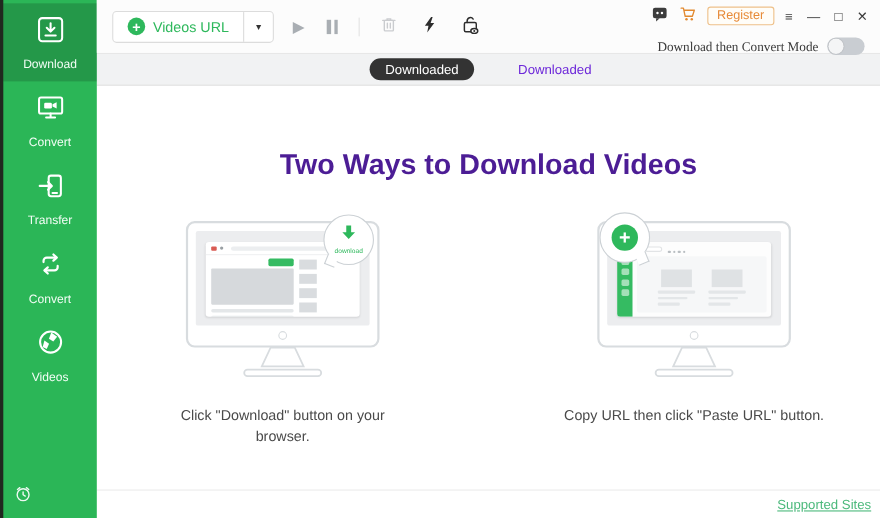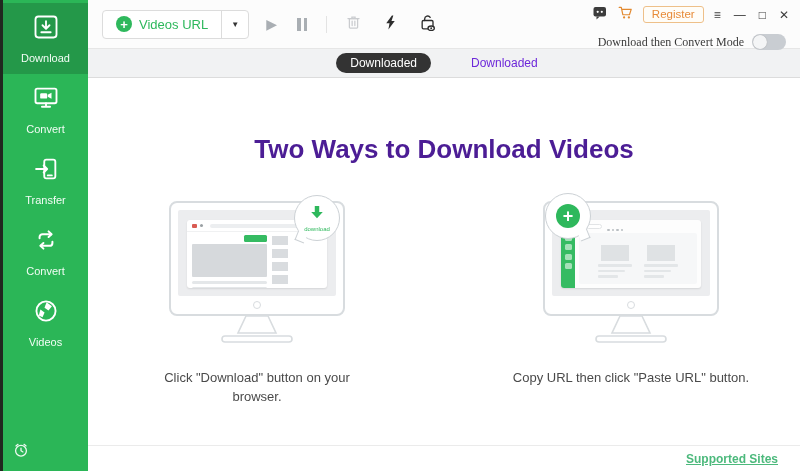--- a/index.html
+++ b/index.html
@@ -99,21 +99,21 @@
   .tail { position:absolute; width:10px; height:10px; background:#fff; }
   .tail-1 { left:1px; bottom:-2px; border-left:1.5px solid #ccd1d5; border-bottom:1.5px solid #ccd1d5; transform:rotate(22deg); }
   .tail-2 { right:1px; bottom:-2px; border-right:1.5px solid #ccd1d5; border-bottom:1.5px solid #ccd1d5; transform:rotate(-22deg); }
   .plus-big { width:24px; height:24px; border-radius:50%; background:#2eb85c; color:#fff; font-size:18px; font-weight:bold; display:flex; align-items:center; justify-content:center; line-height:1; }
 
   .caption { margin-top:24px; font-size:13px; color:#4a4a4a; text-align:center; line-height:1.45; }
   .caption-0 { max-width:205px; }
   .caption-1 { max-width:262px; }
 
   
-  .footer { height:26px; border-top:1px solid #ebebeb; display:flex; align-items:center; justify-content:flex-end; padding-right:22px; background:#fff;font-weight:bold; }
+  .footer { height:26px; border-top:1px solid #ebebeb; display:flex; align-items:center; justify-content:flex-end; padding-right:8px; background:#fff; }
   .sites-link { font-size:12px; color:#4cb97c; text-decoration:underline; cursor:pointer; }
 </style>
 </head>
 <body>
 
 <div class="window">
 
   <aside class="sidebar">
     <nav class="nav">
 

